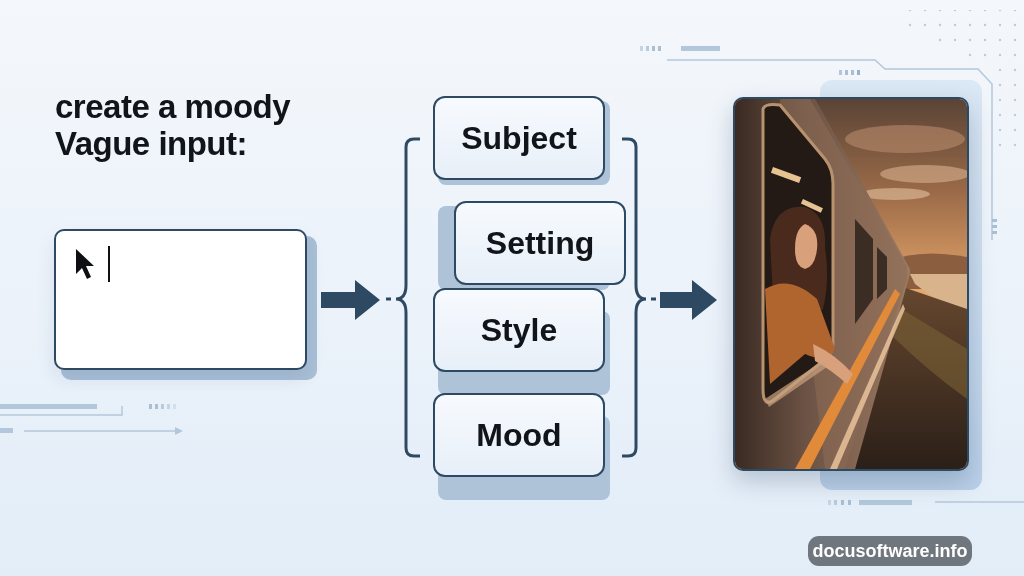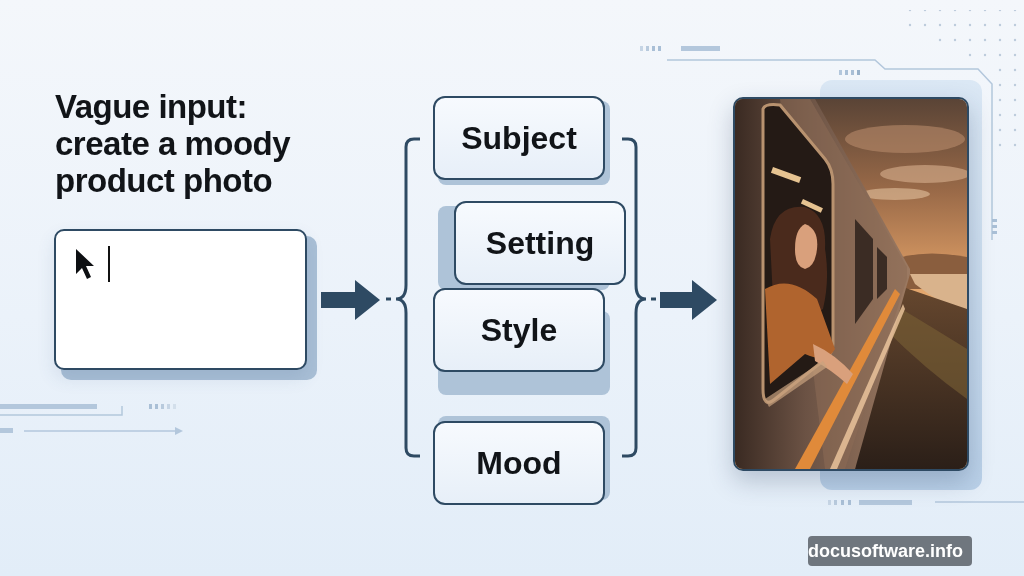--- a/index.html
+++ b/index.html
@@ -35,23 +35,23 @@
   .photo-frame-bg {
     left:820px; top:80px; width:162px; height:410px; border-radius:12px;
     background: linear-gradient(180deg,#dbe8f5 0%, #b9d0e8 100%);
   }
   .photo {
     left:733px; top:97px; width:236px; height:374px; border-radius:10px; overflow:hidden;
     border:2px solid #2e4a63; box-sizing:border-box;
     box-shadow:0 10px 24px rgba(40,60,90,0.25);
   }
   .watermark {
-    left:808px; top:536px; width:164px; height:30px; border-radius:4px;
+    left:808px; top:536px; width:164px; height:30px; border-radius:11px;
     background:rgba(90,96,104,0.85); color:#ffffff; font-size:18px; font-weight:bold;
-    display:flex; align-items:center; justify-content:flex-start;
+    display:flex; align-items:center; justify-content:center;
   }
 </style>
 </head>
 <body>
 
 <div class="abs" style="left:0;top:0;width:1024px;height:576px;">
   <svg width="1024" height="576" style="position:absolute;left:0;top:0">
 
     <rect x="640" y="46" width="3" height="5" fill="#c6d5e5"></rect>
     <rect x="646" y="46" width="3" height="5" fill="#b8cadd"></rect>
@@ -126,23 +126,22 @@
         <circle cx="100" cy="120" r="1.2"></circle>
           <circle cx="115" cy="120" r="1.2"></circle>
         <circle cx="100" cy="135" r="1.2"></circle>
           <circle cx="115" cy="135" r="1.2"></circle>
       </g>
     </svg>
   </div>
 </div>
 
 <div class="abs title">
+  <div>create a moody</div>
   <div>Vague input:</div>
-  <div>create a moody</div>
-  <div>product photo</div>
 </div>
 
 <div class="abs input-shadow"></div>
 <div class="abs input-box">
   <div class="abs cursor-icon">
     <svg width="22" height="34" viewBox="0 0 22 34">
       <polygon points="2,1 2,26 8,20 13,31 17,29 12,18 20,18" fill="#0d0f12"></polygon>
     </svg>
   </div>
   <div class="abs caret"></div>
@@ -176,21 +175,21 @@
 <div class="abs card" style="left:454px;top:201px;">
   <span>Setting</span>
 </div>
 
 <div class="abs card-shadow" style="left:438px;top:311px;"></div>
 <div class="abs card" style="left:433px;top:288px;">
   <span>Style</span>
 </div>
 
 <div class="abs card-shadow" style="left:438px;top:416px;"></div>
-<div class="abs card" style="left:433px;top:421px;">
+<div class="abs card" style="left:433px;top:393px;">
   <span>Mood</span>
 </div>
 
 <div class="abs" style="left:660px;top:279px;">
   <svg width="60" height="42" viewBox="0 0 60 42">
     <polygon points="0,13 32,13 32,1 57,21 32,41 32,29 0,29" fill="#2e4a63"></polygon>
   </svg>
 </div>
 
 <div class="abs photo-frame-bg"></div>

